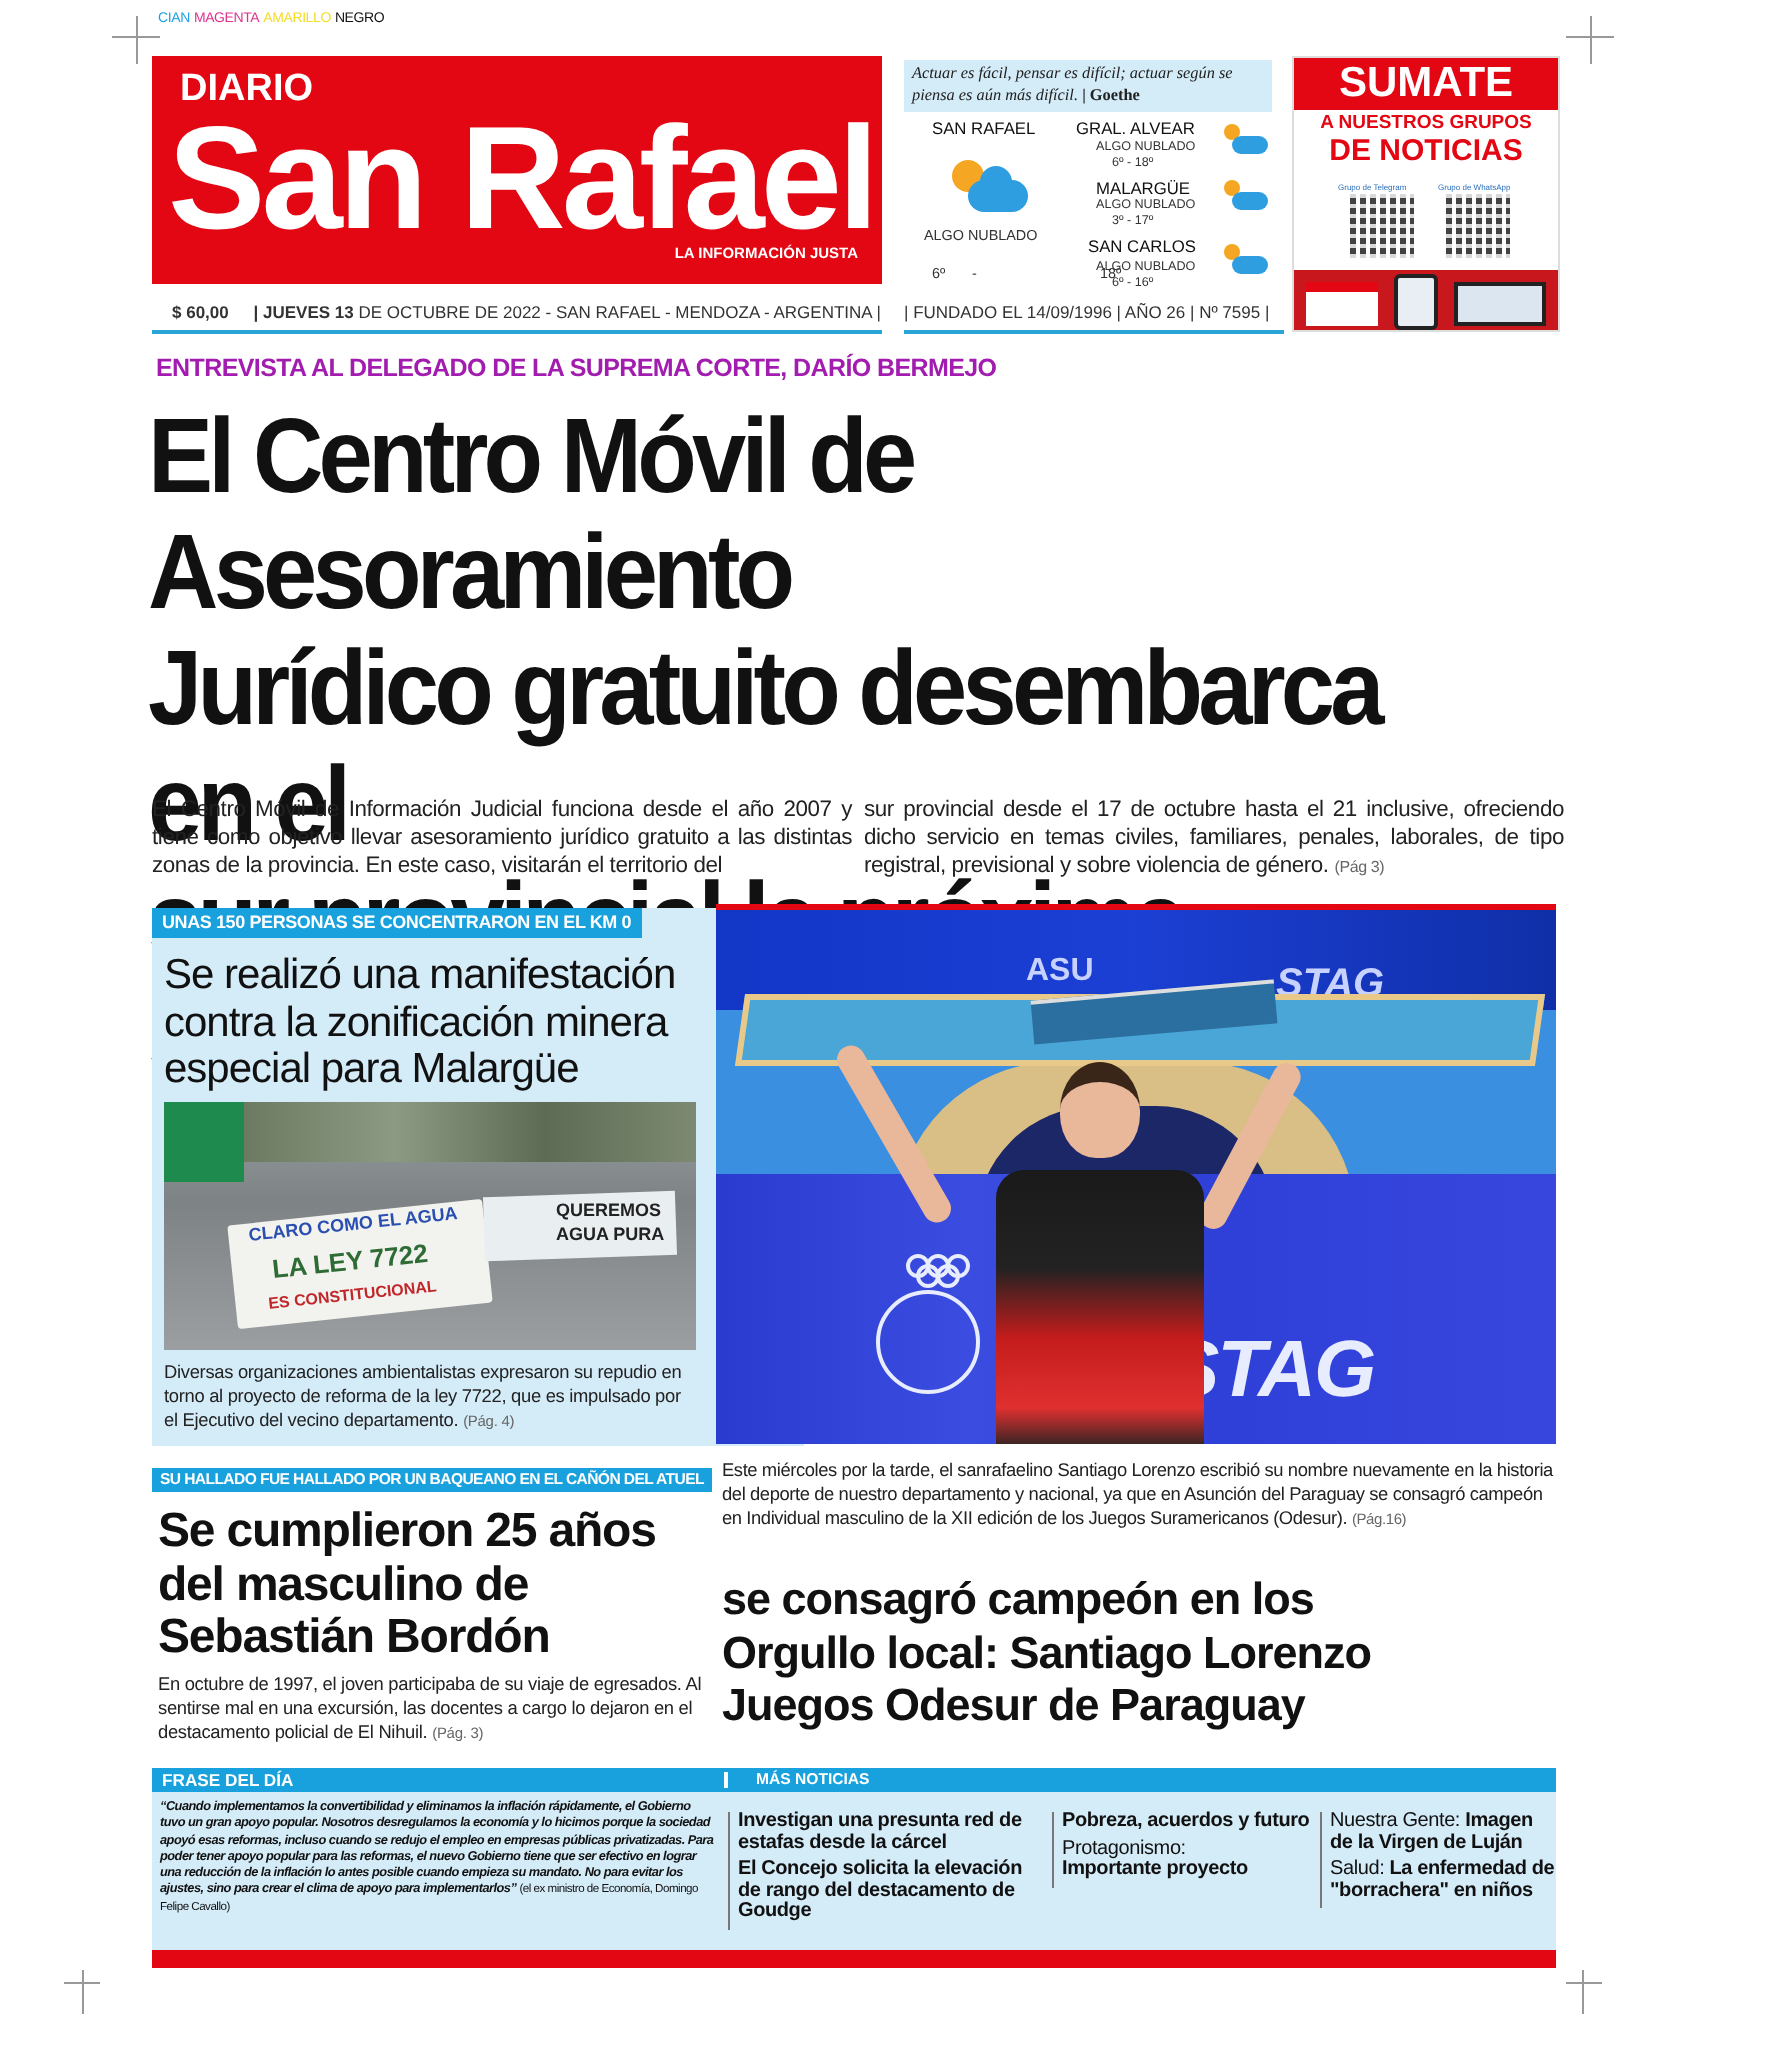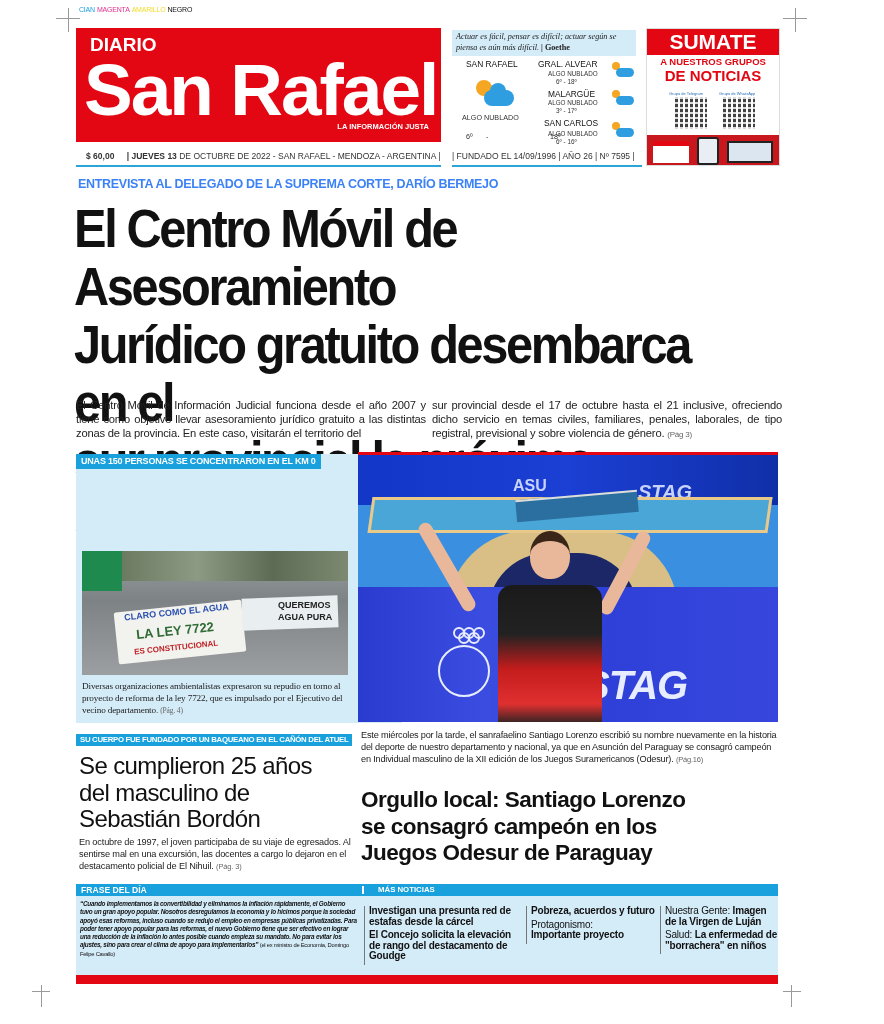--- a/index.html
+++ b/index.html
@@ -48,42 +48,42 @@
       repeating-linear-gradient(90deg,#222 0 3px,#fff 3px 5px),
       #222; opacity: .85; }
   .ad .qr::after { content:""; position:absolute; inset:0; background: repeating-linear-gradient(0deg, rgba(255,255,255,.8) 0 2px, transparent 2px 5px); }
   .ad .qlabel { position: absolute; font-size: 4px; color: #2a6ebb; }
   .ad .bottom { position: absolute; left: 0; bottom: 0; width: 100%; height: 30px; background: #c9171e; }
   .ad .bottom .p1 { position: absolute; left: 6px; top: 6px; width: 36px; height: 22px; background: #fff; border-top: 5px solid #e30613; }
   .ad .bottom .p2 { position: absolute; left: 50px; top: 2px; width: 22px; height: 28px; background: #e9eef5; border: 2px solid #222; border-radius: 3px; }
   .ad .bottom .p3 { position: absolute; left: 80px; top: 6px; width: 46px; height: 22px; background: #dbe6f0; border: 2px solid #222; }
 
   
-  .kicker { left: 78px; top: 177px; font-size: 12.5px; font-weight: bold; letter-spacing: -0.3px; color: #3b82f6; }
+  .kicker { left: 78px; top: 177px; font-size: 12.5px; font-weight: bold; letter-spacing: -0.3px; color: #a21caf; }
   .headline { left: 74px; top: 200px; width: 720px; font-family: "Liberation Sans", sans-serif; font-weight: bold; font-size: 53px; line-height: 58px; letter-spacing: -2.6px; transform: scaleX(0.92); transform-origin: left top; color: #111; }
 
   .lead { top: 398px; width: 350px; font-size: 11.2px; line-height: 14px; color: #222; text-align: justify; letter-spacing: -0.2px; }
   .lead .pg { font-size: 8px; color: #666; }
 
   
   .box1 { left: 76px; top: 454px; width: 326px; height: 269px; background: #d4ebf8; }
   .tagbar { position: absolute; left: 0; top: 0; height: 15px; background: #18a1dc; color: #fff; font-weight: bold; font-size: 9px; line-height: 15px; padding: 0 5px; white-space: nowrap; letter-spacing: -0.2px; }
   .box1 h2 { position: absolute; left: 6px; top: 22px; font-size: 21px; line-height: 23.5px; font-weight: normal; letter-spacing: -0.5px; color: #111; }
   .photo1 { position: absolute; left: 6px; top: 97px; width: 266px; height: 124px; overflow: hidden; background: linear-gradient(#9aa0a2 0%, #7d8285 40%, #9c9fa2 100%); }
   .photo1 .banner1 { position: absolute; left: 34px; top: 55px; width: 128px; height: 52px; background: #f2f2ee; transform: rotate(-6deg); border-radius: 2px; }
   .photo1 .banner2 { position: absolute; left: 160px; top: 46px; width: 96px; height: 32px; background: #e9eef0; transform: rotate(-2deg); }
   .photo1 .store { position: absolute; left: 0; top: 0; width: 40px; height: 40px; background: #1f8a4e; }
   .photo1 .trees { position: absolute; left: 40px; top: 0; width: 226px; height: 30px; background: linear-gradient(90deg,#6c7a62,#8c9a83,#5d6b55,#7d8a71); }
   .photo1 .txt { position: absolute; font-weight: bold; font-size: 11px; white-space: nowrap; }
-  .box1 .cap { position: absolute; left: 6px; top: 226px; width: 266px; font-size: 9.2px; line-height: 12px; color: #222; letter-spacing: -0.15px; font-family: Liberation Serif, serif; }
+  .box1 .cap { position: absolute; left: 6px; top: 226px; width: 266px; font-size: 9.2px; line-height: 12px; color: #222; letter-spacing: -0.15px; }
   .pgs { font-size: 7.5px; color: #666; }
 
   
   .tag2 { left: 76px; top: 734px; height: 12px; background: #18a1dc; color: #fff; font-weight: bold; font-size: 7.8px; line-height: 12px; padding: 0 4px; white-space: nowrap; letter-spacing: -0.3px; }
-  .h2b { left: 79px; top: 753px; font-size: 24px; line-height: 26.5px; font-weight: normal; letter-spacing: -0.6px; color: #111; }
+  .h2b { left: 79px; top: 753px; font-size: 24px; line-height: 26.5px; font-weight: bold; letter-spacing: -0.6px; color: #111; }
   .story2 { left: 79px; top: 836px; width: 278px; font-size: 9.2px; line-height: 12px; color: #222; letter-spacing: -0.15px; }
 
   
   .photo2 { left: 358px; top: 452px; width: 420px; height: 270px; overflow: hidden; background: #1a2fd9; border-top: 3px solid #e30613; }
   .photo2 .bgband { position: absolute; left: 0; top: 0; width: 100%; height: 60px; background: linear-gradient(90deg,#1237c7,#1c3fd4,#0f2fa8); }
   .photo2 .floor { position: absolute; left: 0; top: 50px; width: 100%; height: 90px; background: #3a8fe0; }
   .photo2 .table { position: absolute; left: 12px; top: 42px; width: 400px; height: 36px; background: #4aa6d6; border: 3px solid #e8c98a; transform: skewX(-8deg); }
   .photo2 .net { position: absolute; left: 158px; top: 40px; width: 122px; height: 22px; background: #2a6fa0; border-top: 2px solid #ddd; transform: rotate(-5deg); }
   .photo2 .leg { position: absolute; left: 90px; top: 76px; width: 230px; height: 80px; border-radius: 120px 120px 0 0; background: #d9bf86; }
   .photo2 .leg::after { content:""; position:absolute; left:40px; top:22px; width:150px; height:60px; border-radius: 80px 80px 0 0; background:#1b2766; }
@@ -210,38 +210,43 @@
   <div>sur provincial la próxima semana</div>
 </div>
 <div class="abs lead" style="left:76px;">El Centro Móvil de Información Judicial funciona desde el año 2007 y tiene como objetivo llevar asesoramiento jurídico gratuito a las distintas zonas de la provincia. En este caso, visitarán el territorio del</div>
 <div class="abs lead" style="left:432px;">
   <span>sur provincial desde el 17 de octubre hasta el 21 inclusive, ofreciendo dicho servicio en temas civiles, familiares, penales, laborales, de tipo registral, previsional y sobre violencia de género.</span>
   <span class="pg">(Pág 3)</span>
 </div>
 
 <div class="abs box1">
   <div class="tagbar">UNAS 150 PERSONAS SE CONCENTRARON EN EL KM 0</div>
+  <h2>
+    <div>Se realizó una manifestación</div>
+    <div>contra la zonificación minera</div>
+    <div>especial para Malargüe</div>
+  </h2>
   <div class="photo1">
     <div class="store"></div>
     <div class="trees"></div>
     <div class="banner1"></div>
     <div class="banner2"></div>
     <div class="txt" style="left:42px;top:56px;color:#2a4fb0;font-size:9px;transform:rotate(-6deg);">CLARO COMO EL AGUA</div>
     <div class="txt" style="left:54px;top:72px;color:#2e6b35;font-size:13px;transform:rotate(-6deg);">LA LEY 7722</div>
     <div class="txt" style="left:52px;top:92px;color:#c0262a;font-size:8px;transform:rotate(-6deg);">ES CONSTITUCIONAL</div>
     <div class="txt" style="left:196px;top:49px;color:#222;font-size:9px;">QUEREMOS</div>
     <div class="txt" style="left:196px;top:61px;color:#222;font-size:9px;">AGUA PURA</div>
   </div>
   <div class="cap">
     <span>Diversas organizaciones ambientalistas expresaron su repudio en torno al proyecto de reforma de la ley 7722, que es impulsado por el Ejecutivo del vecino departamento.</span>
     <span class="pgs">(Pág. 4)</span>
   </div>
 </div>
 
-<div class="abs tag2">SU CUERPO FUE FUNDADO POR UN BAQUEANO EN EL CAÑÓN DEL ATUEL</div>
+<div class="abs tag2">SU HALLADO FUE HALLADO POR UN BAQUEANO EN EL CAÑÓN DEL ATUEL</div>
 <div class="abs h2b">
   <div>Se cumplieron 25 años</div>
   <div>del masculino de</div>
   <div>Sebastián Bordón</div>
 </div>
 <div class="abs story2">
   <span>En octubre de 1997, el joven participaba de su viaje de egresados. Al sentirse mal en una excursión, las docentes a cargo lo dejaron en el destacamento policial de El Nihuil.</span>
   <span class="pgs">(Pág. 3)</span>
 </div>
 
@@ -267,22 +272,22 @@
   <div class="arm2"></div>
   <div class="player"></div>
   <div class="head"></div>
 </div>
 
 <div class="abs story3">
   <span>Este miércoles por la tarde, el sanrafaelino Santiago Lorenzo escribió su nombre nuevamente en la historia del deporte de nuestro departamento y nacional, ya que en Asunción del Paraguay se consagró campeón en Individual masculino de la XII edición de los Juegos Suramericanos (Odesur).</span>
   <span class="pgs">(Pág.16)</span>
 </div>
 <div class="abs h2c">
+  <div>se consagró campeón en los</div>
   <div>Orgullo local: Santiago Lorenzo</div>
-  <div>se consagró campeón en los</div>
   <div>Juegos Odesur de Paraguay</div>
 </div>
 
 <div class="abs bottom-band">
   <div class="bb-head">
     <span class="t1">FRASE DEL DÍA</span>
     <span class="bar"></span>
     <span class="t2">MÁS NOTICIAS</span>
   </div>
   <div class="quote-day">

